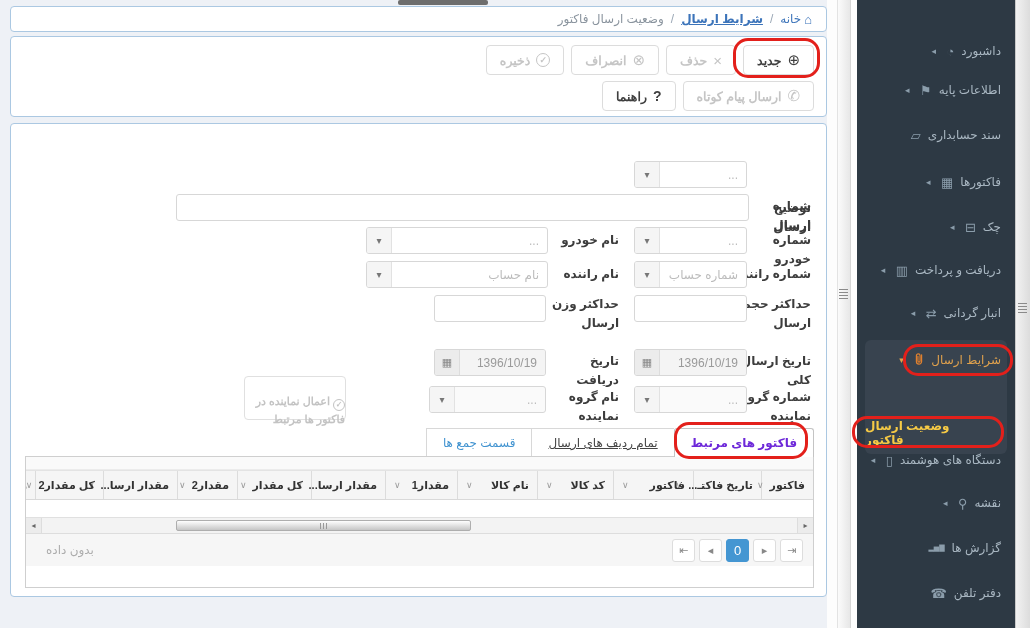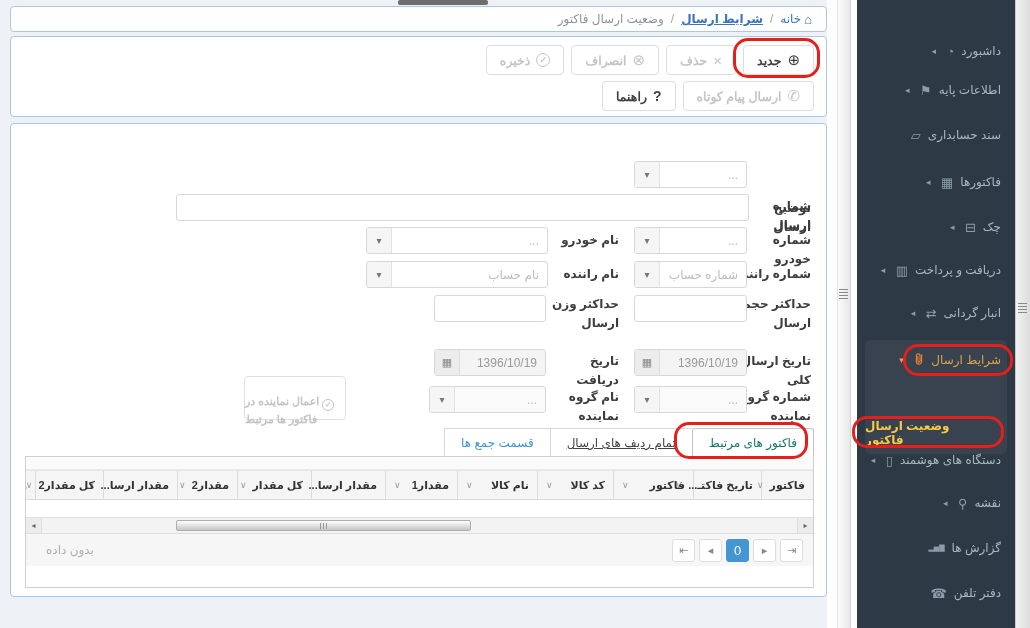--- a/index.html
+++ b/index.html
@@ -32,27 +32,27 @@
   
   .formpanel { left:10px; top:123px; width:817px; height:474px; }
   .flabel { position:absolute; width:78px; text-align:right; direction:rtl; font-size:12px; font-weight:bold; color:#3d3d3d; line-height:1.55; }
   .finput { position:absolute; height:27px; border:1px solid #d7d7d7; border-radius:3px; background:#fff; display:flex; direction:ltr; align-items:stretch; overflow:hidden; }
   .finput input { border:0; outline:0; flex:1; min-width:0; text-align:right; direction:rtl; font-size:12px; color:#555; padding:0 8px; background:transparent; font-family:inherit; }
   .finput input::placeholder { color:#bcbcbc; }
   .combo-arrow { width:25px; border-right:1px solid #e2e2e2; background:#f5f5f5; display:flex; align-items:center; justify-content:center; color:#777; font-size:10px; cursor:pointer; }
   .date-field { background:#f4f4f4; }
   .date-field input { color:#9a9a9a; background:#f4f4f4; }
   .cal-btn { width:25px; border-right:1px solid #ddd; background:#ececec; display:flex; align-items:center; justify-content:center; color:#888; font-size:11px; cursor:pointer; }
-  .apply-btn { position:absolute; left:233px; top:252px; width:102px; height:44px; border:1px solid #e0e0e0; border-radius:4px; background:#fff; color:#c3c3c3; font-size:11px; font-weight:bold; direction:rtl; text-align:left; line-height:1.6; padding-top:16px; cursor:default; }
+  .apply-btn { position:absolute; left:233px; top:252px; width:102px; height:44px; border:1px solid #e0e0e0; border-radius:4px; background:#fff; color:#c3c3c3; font-size:11px; font-weight:bold; direction:rtl; text-align:right; line-height:1.6; padding-top:16px; cursor:default; }
   .apply-btn .circled { display:inline-flex; width:12px; height:12px; font-size:8px; vertical-align:-2px; margin-left:3px; }
 
   
   .tabs { position:absolute; left:14px; top:303px; width:789px; height:30px; display:flex; direction:rtl; align-items:flex-end; }
   .tab { height:29px; padding:0 16px; display:flex; align-items:center; font-size:12px; background:#fff; border:1px solid #d8d8d8; border-bottom:0; cursor:pointer; }
-  .tab.active { color:#0f766e; font-weight:normal; border-color:#c4c4c4; border-radius:3px 3px 0 0; position:relative; z-index:2; }
+  .tab.active { color:#6d28d9; font-weight:bold; border-color:#c4c4c4; border-radius:3px 3px 0 0; position:relative; z-index:2; }
   .tab.plain { color:#444; border-right:0;text-decoration:underline; }
   .tab.linklike { color:#4193d0; border-right:0; }
 
   
   .grid { position:absolute; left:14px; top:332px; width:789px; height:132px; border:1px solid #cfcfcf; background:#fff; direction:rtl; overflow:hidden; }
   .g-top { height:13px; background:#fafafa; border-bottom:1px solid #ececec; }
   .g-group { height:21px; display:flex; align-items:center; direction:rtl; padding:0 9px; font-size:11.5px; color:#333; background:#fff; }
   .g-head { height:30px; background:#f5f5f5; border-top:1px solid #e3e3e3; border-bottom:1px solid #d9d9d9; white-space:nowrap; overflow:hidden; display:flex; direction:rtl; }
   .gh { display:inline-flex; direction:rtl; align-items:center; justify-content:space-between; padding:0 8px; border-left:1px solid #dcdcdc; font-size:11px; font-weight:bold; color:#333; flex:0 0 auto; cursor:pointer; }
   .gh .chev { color:#9a9a9a; font-size:9px; font-weight:normal; margin-right:6px; }

